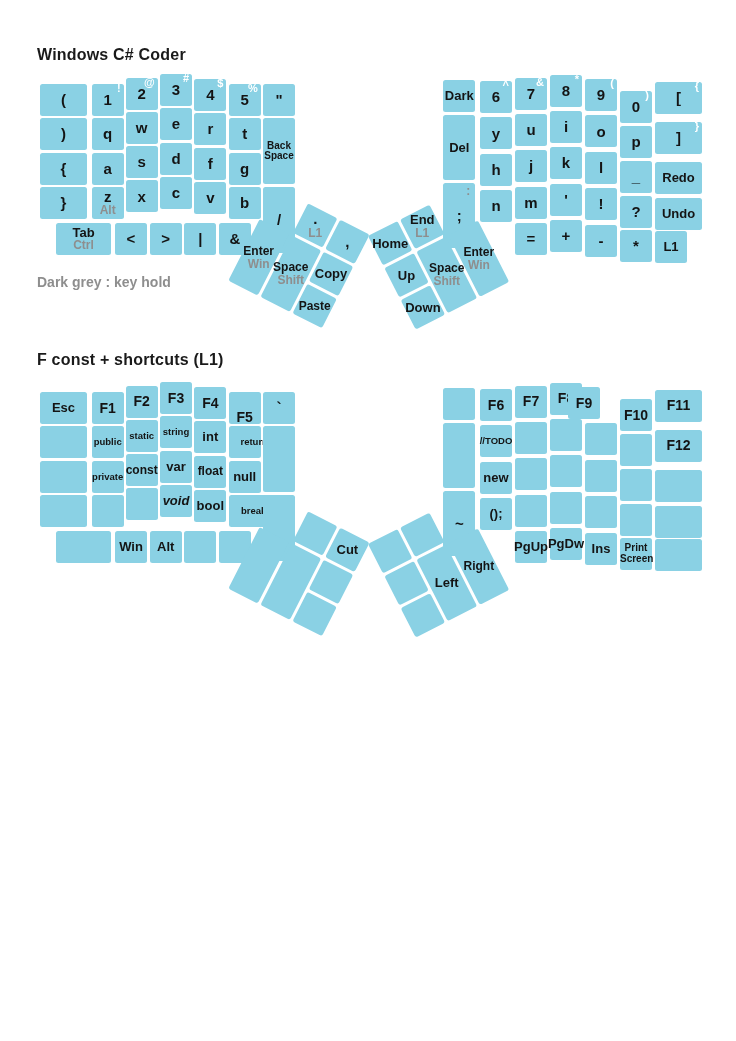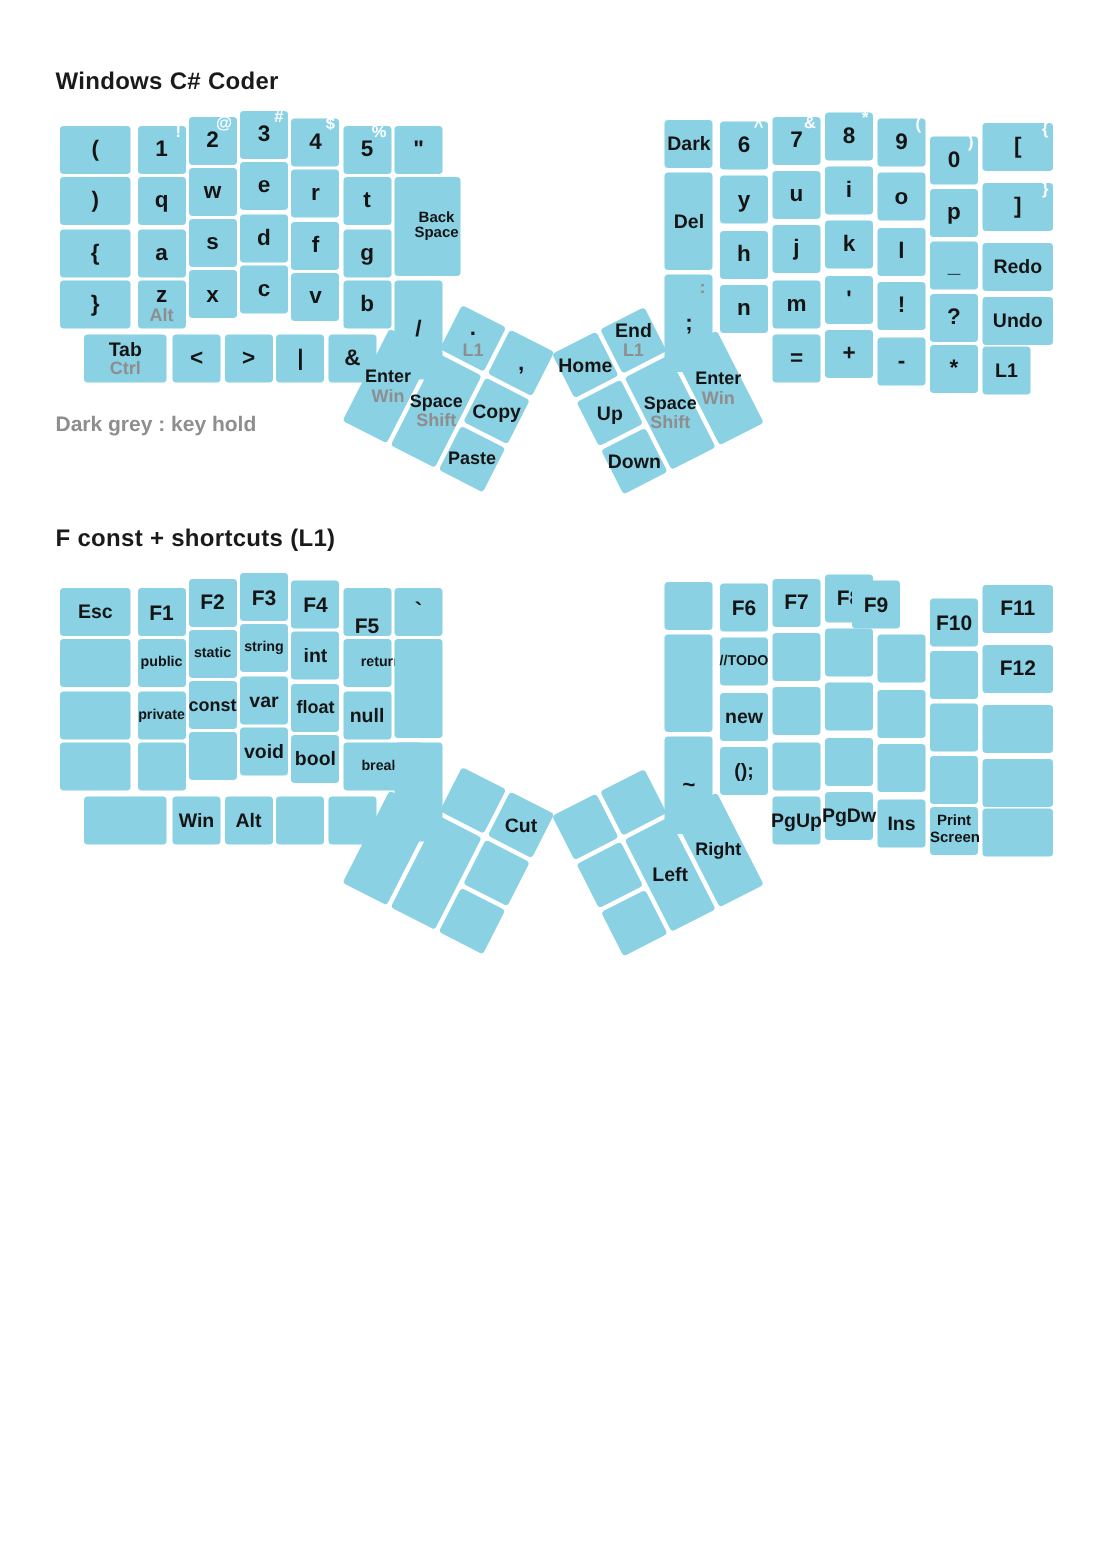--- a/index.html
+++ b/index.html
@@ -148,21 +148,21 @@
       <div class="key" style="left: 228.7px; top: 186.9px; width: 32px; height: 32px;">
         <div class="kc">
           <span class="t" style="font-size: 15px;">b</span>
         </div>
       </div>
       <div class="key" style="left: 263px; top: 84px; width: 32px; height: 32px;">
         <div class="kc">
           <span class="t" style="font-size: 15px;">"</span>
         </div>
       </div>
-      <div class="key" style="left: 263px; top: 118.3px; width: 32px; height: 66px; padding-left: 12px;">
+      <div class="key" style="left: 263px; top: 118.3px; width: 32px; height: 66px;">
         <div class="kc">
           <span class="t wrap" style="font-size: 10px;">Back Space</span>
         </div>
       </div>
       <div class="key" style="left: 263px; top: 187px; width: 32px; height: 66px;">
         <div class="kc">
           <span class="t" style="font-size: 15px;">/</span>
         </div>
       </div>
       <div class="key" style="left: 56px; top: 222.7px; width: 55px; height: 32px;">
@@ -493,21 +493,21 @@
           <span class="t" style="font-size: 9.5px;">string</span>
         </div>
       </div>
       <div class="key" style="left: 160px; top: 450.6px; width: 32px; height: 32px;">
         <div class="kc">
           <span class="t" style="font-size: 13px;">var</span>
         </div>
       </div>
       <div class="key" style="left: 160px; top: 484.9px; width: 32px; height: 32px;">
         <div class="kc">
-          <span class="t" style="font-size: 13px;">void</span>
+          <span class="t" style="font-size: 13px; font-style: italic;">void</span>
         </div>
       </div>
       <div class="key" style="left: 194.3px; top: 387px; width: 32px; height: 32px;">
         <div class="kc">
           <span class="t" style="font-size: 14px;">F4</span>
         </div>
       </div>
       <div class="key" style="left: 194.3px; top: 421.3px; width: 32px; height: 32px;">
         <div class="kc">
           <span class="t" style="font-size: 13px;">int</span>

